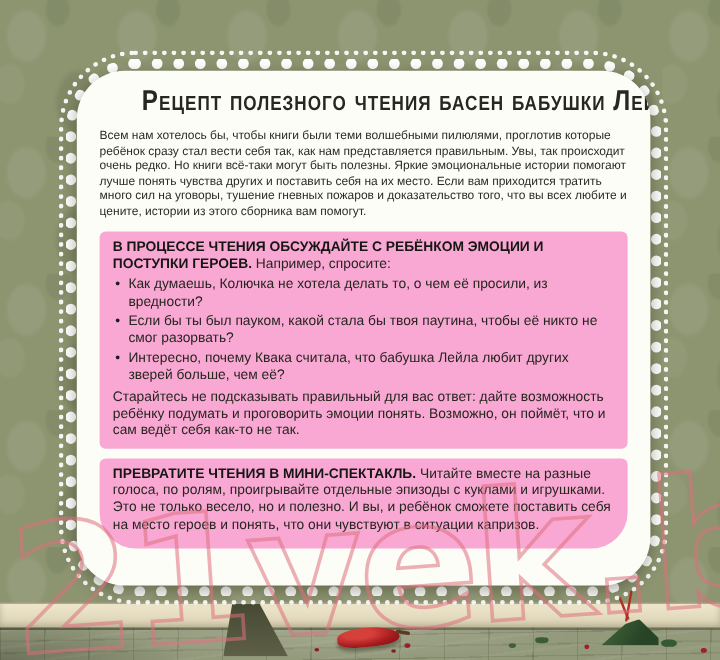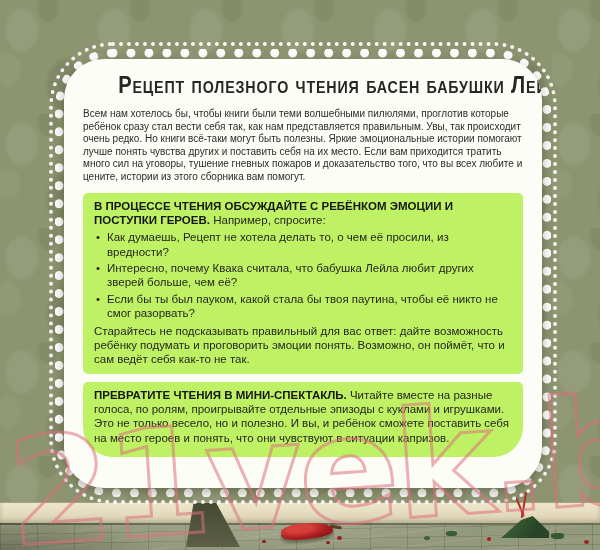--- a/index.html
+++ b/index.html
@@ -62,21 +62,21 @@
     border:9px dotted #ffffff;border-radius:58px;}
   .card{position:absolute;left:64px;right:58px;top:59px;bottom:62px;
     background:#fdfdf8;border-radius:40px;box-shadow:0 4px 12px rgba(40,40,20,.38);
     padding:8px 19px 0 19px;box-sizing:border-box;overflow:hidden;}
 
   .card h1{margin:4px 0 9px 0;text-align:center;font-weight:600;color:#262622;
     font-size:24px;font-variant:small-caps;letter-spacing:1px;white-space:nowrap;
     transform:scaleX(.84);transform-origin:50% 50%;}
   .card p.body{margin:0 0 9px 0;font-size:10px;line-height:1.26;color:#2b2b28;}
 
-  .tip-box{background:#bef264;border-radius:5px;padding:6px 11px 7px 11px;
+  .tip-box{background:#f9a8d4;border-radius:5px;padding:6px 11px 7px 11px;
     margin:0 0 8px 0;color:#26261f;}
   .tip-box p{margin:0;font-size:11.5px;line-height:1.25;}
   .tip-box b{color:#161613;}
   .tip-box ul{list-style:none;margin:3px 0 3px 0;padding:0;}
   .tip-box li{position:relative;padding-left:13px;margin:2px 0;font-size:11.5px;line-height:1.25;}
   .tip-box li::before{content:"•";position:absolute;left:2px;top:0;color:#1c1c18;}
   .tip-box.theater{border-radius:5px 5px 30px 30px;padding-bottom:12px;}
 
   
   .watermark{position:absolute;left:8px;top:398px;width:640px;z-index:9;
@@ -113,23 +113,23 @@
   <div class="lace-mid"></div>
 
   <div class="card">
     <h1>Рецепт полезного чтения басен бабушки Лейлы</h1>
 
     <p class="body">Всем нам хотелось бы, чтобы книги были теми волшебными пилюлями, проглотив которые ребёнок сразу стал вести себя так, как нам представляется правильным. Увы, так происходит очень редко. Но книги всё-таки могут быть полезны. Яркие эмоциональные истории помогают лучше понять чувства других и поставить себя на их место. Если вам приходится тратить много сил на уговоры, тушение гневных пожаров и доказательство того, что вы всех любите и цените, истории из этого сборника вам помогут.</p>
 
     <section class="tip-box">
       <p><b>В ПРОЦЕССЕ ЧТЕНИЯ ОБСУЖДАЙТЕ С РЕБЁНКОМ ЭМОЦИИ И ПОСТУПКИ ГЕРОЕВ.</b> <span>Например, спросите:</span></p>
       <ul>
-        <li>Как думаешь, Рецепт не хотела делать то, о чем её просили, из вредности?</li>
+        <li>Как думаешь, Колючка не хотела делать то, о чем её просили, из вредности?</li>
+        <li>Если бы ты был пауком, какой стала бы твоя паутина, чтобы её никто не смог разорвать?</li>
         <li>Интересно, почему Квака считала, что бабушка Лейла любит других зверей больше, чем её?</li>
-        <li>Если бы ты был пауком, какой стала бы твоя паутина, чтобы её никто не смог разорвать?</li>
       </ul>
       <p>Старайтесь не подсказывать правильный для вас ответ: дайте возможность ребёнку подумать и проговорить эмоции понять. Возможно, он поймёт, что и сам ведёт себя как-то не так.</p>
     </section>
 
     <section class="tip-box theater">
       <p><b>ПРЕВРАТИТЕ ЧТЕНИЯ В МИНИ-СПЕКТАКЛЬ.</b> <span>Читайте вместе на разные голоса, по ролям, проигрывайте отдельные эпизоды с куклами и игрушками. Это не только весело, но и полезно. И вы, и ребёнок сможете поставить себя на место героев и понять, что они чувствуют в ситуации капризов.</span></p>
     </section>
   </div>
 
   <div class="watermark">21vek.by</div>

